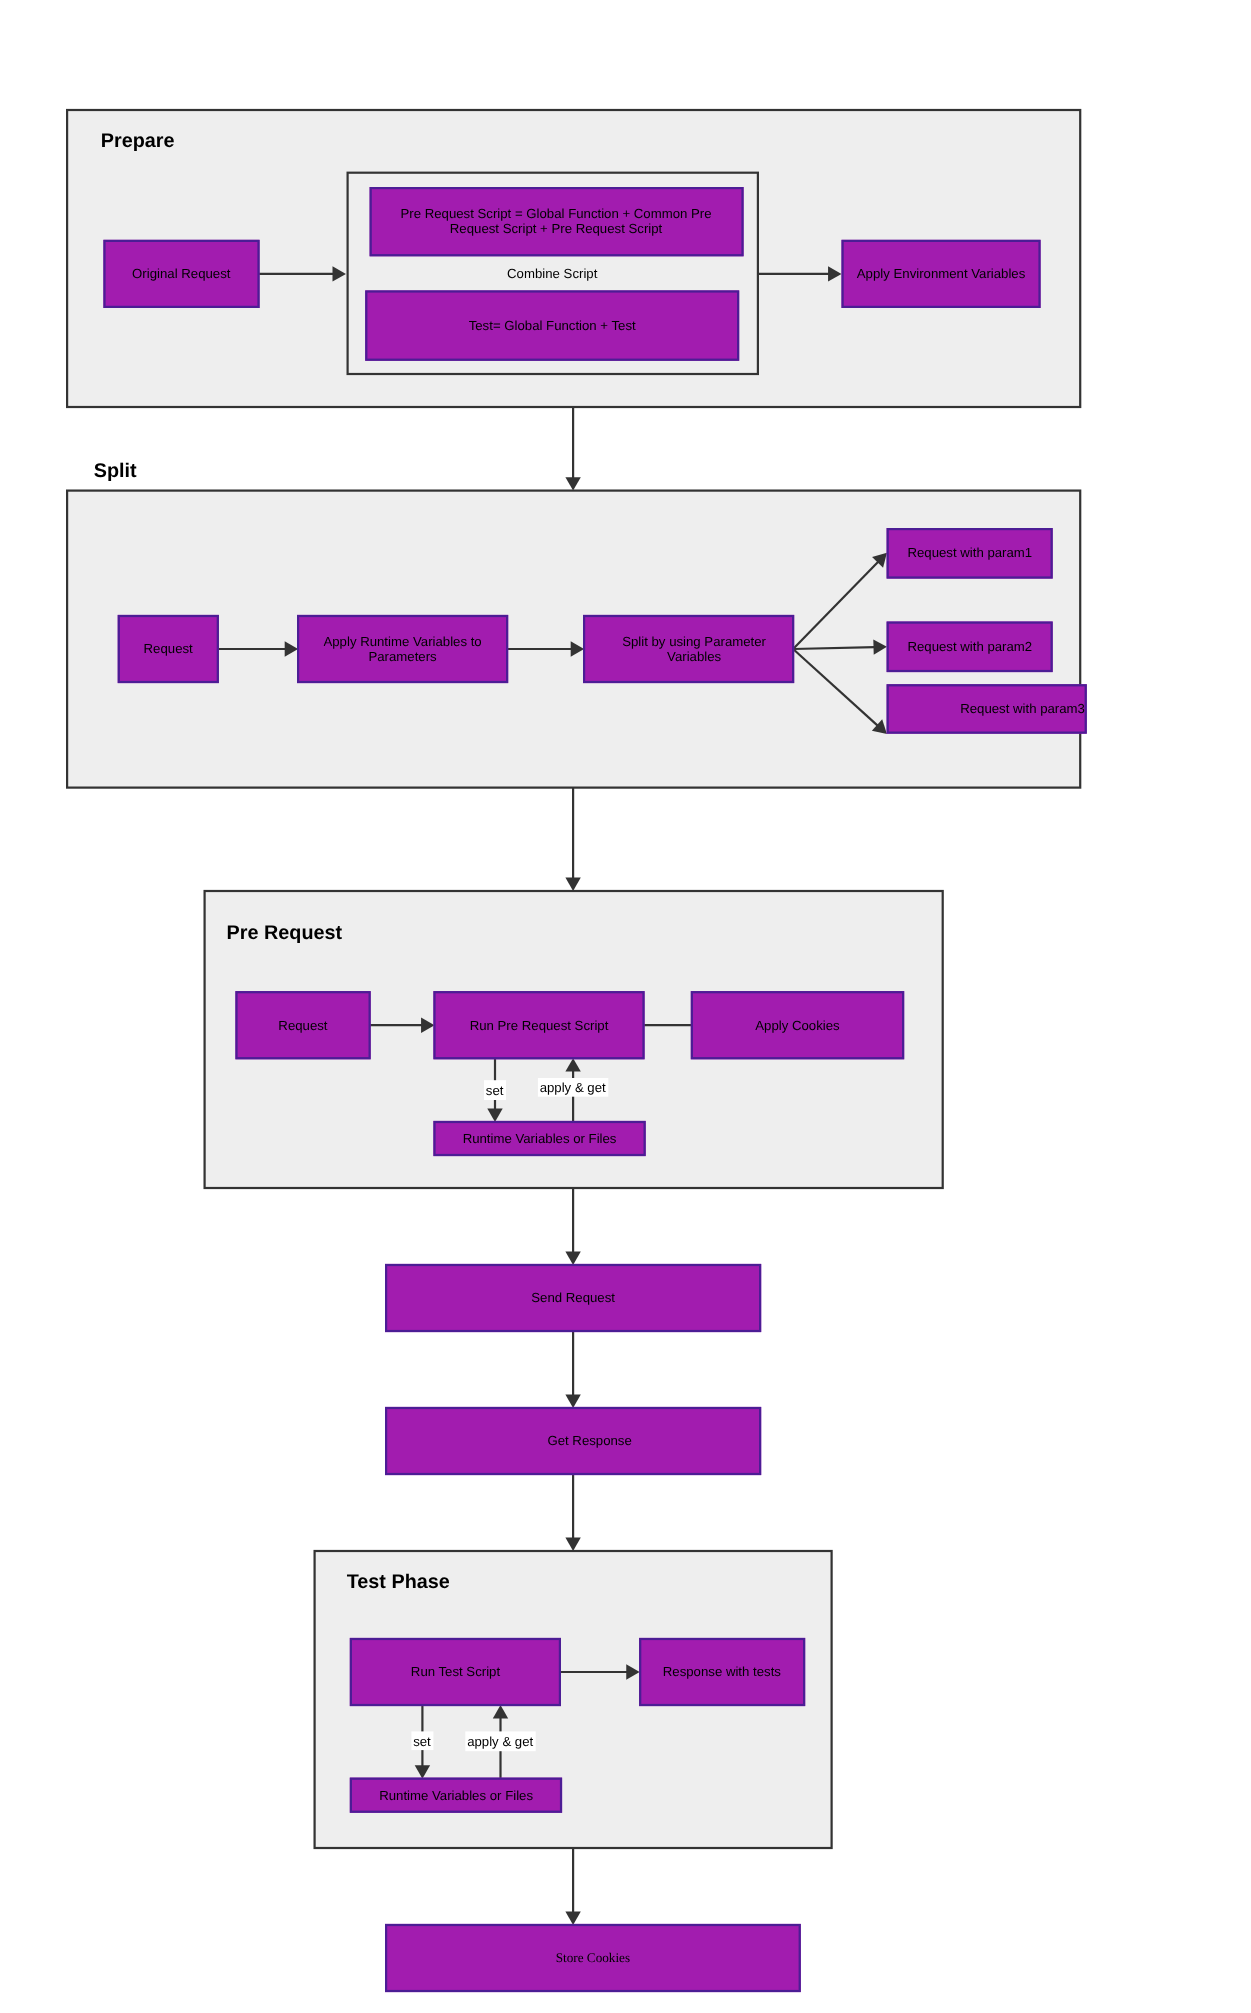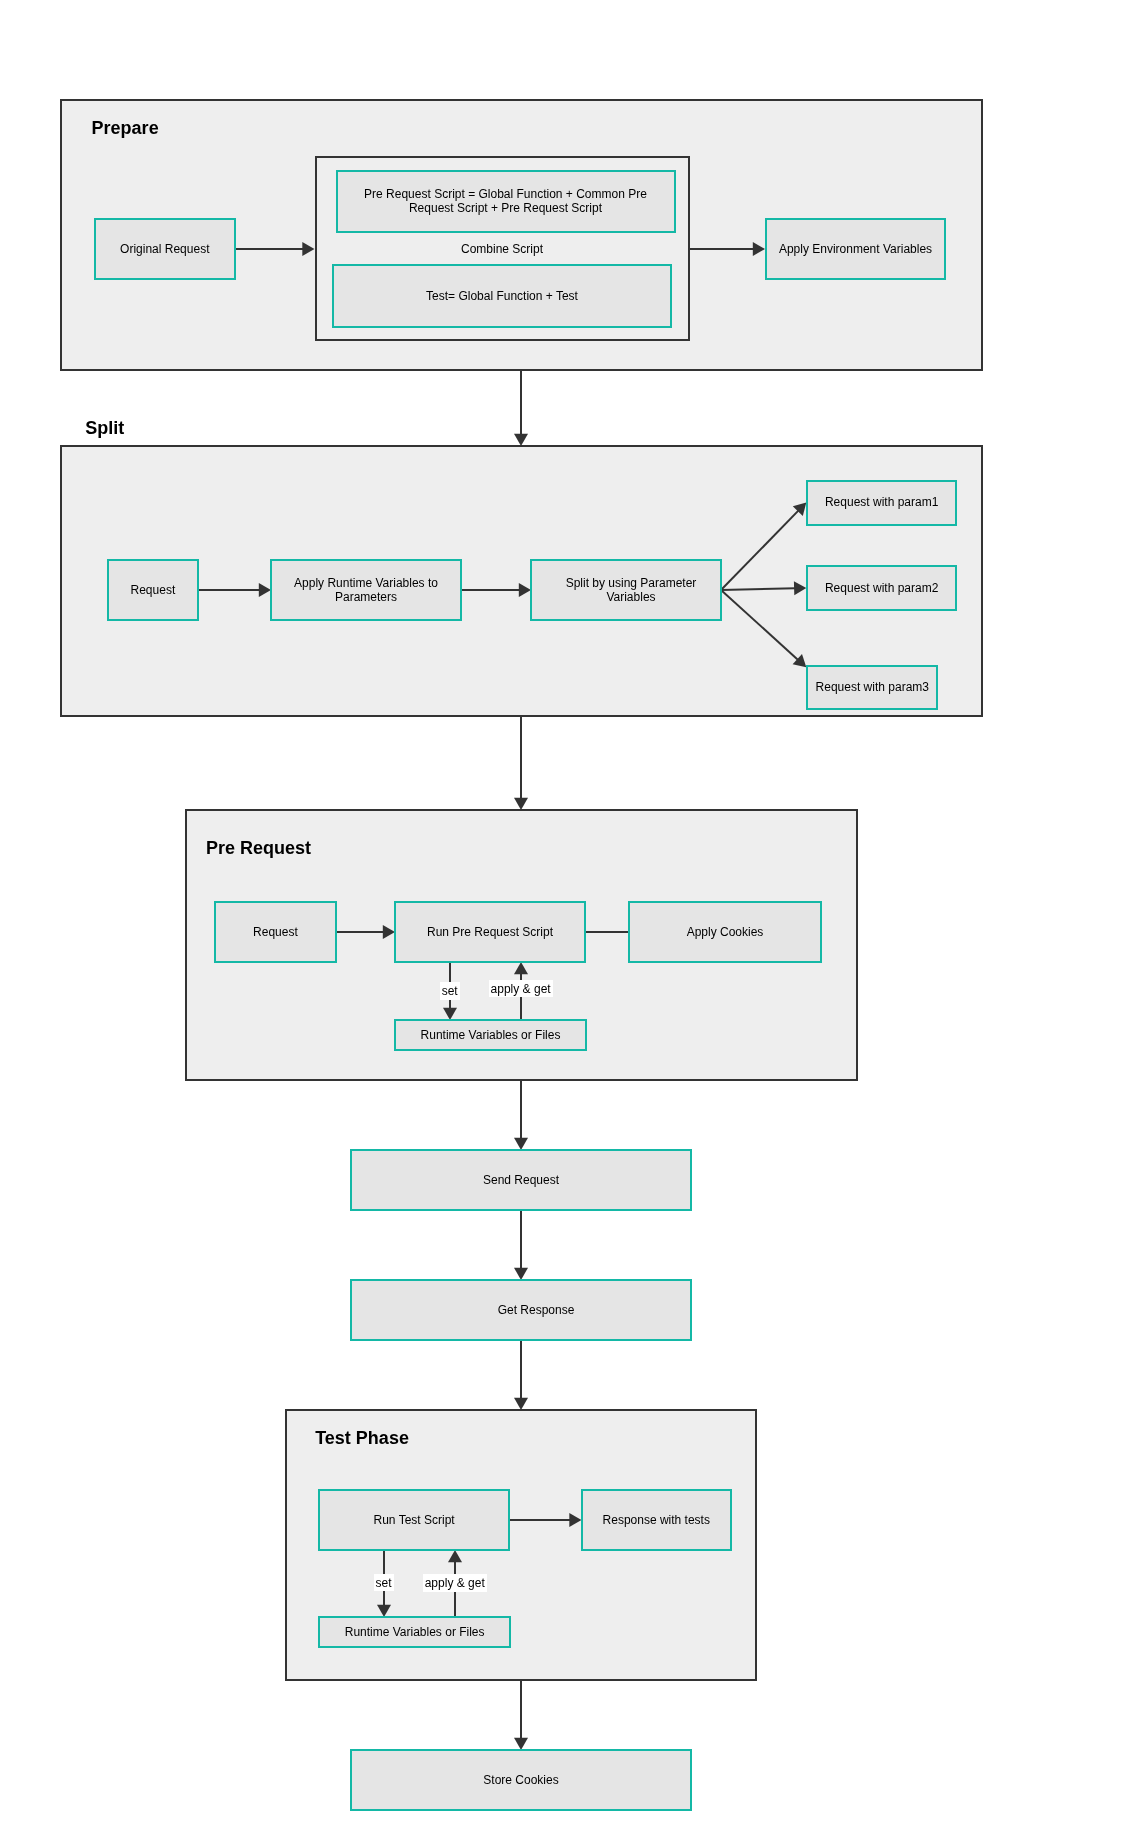--- a/index.html
+++ b/index.html
@@ -5,21 +5,21 @@
 <style>
   html,body{margin:0;padding:0;background:#ffffff;}
   body{width:1137px;height:1830px;overflow:hidden;
        font-family:"Liberation Sans",sans-serif;
        -webkit-font-smoothing:antialiased;}
   #canvas{position:relative;width:1137px;height:1830px;background:#ffffff;}
 
   .container{position:absolute;box-sizing:border-box;z-index:1;
        background:#eeeeee;border:2px solid #333333;}
   .box{position:absolute;box-sizing:border-box;z-index:3;
-       background:#e5e5e5;border:2px solid #14b8a6;
+       background:#a21caf;border:2px solid #4c1d95;
        display:flex;align-items:center;justify-content:center;}
   .box .t{font-size:12px;line-height:13.6px;color:#000000;text-align:center;
           white-space:pre-line;position:relative;top:0.6px;
           will-change:opacity;}
   .plain{border:none;background:transparent;}
   .phase-title{position:absolute;z-index:4;font-size:18px;font-weight:bold;
        color:#000000;line-height:21px;white-space:nowrap;will-change:opacity;}
   .edge-label{position:absolute;z-index:5;background:#ffffff;font-size:12px;
        line-height:13.6px;color:#000000;white-space:nowrap;
        padding:3px 2px 1px 2px;box-sizing:content-box;}
@@ -69,21 +69,21 @@
   </div>
   <div class="box" style="left:530.0px;top:559.0px;width:192.0px;height:62.0px;padding-left:10px;">
     <span class="t">Split by using Parameter Variables</span>
   </div>
   <div class="box" style="left:806.3px;top:479.5px;width:150.7px;height:46.0px;">
     <span class="t">Request with param1</span>
   </div>
   <div class="box" style="left:806.3px;top:565.0px;width:150.7px;height:46.0px;">
     <span class="t">Request with param2</span>
   </div>
-  <div class="box" style="left:806.3px;top:665px;width:132px;height:45.3px;">
+  <div class="box" style="left:806.3px;top:622px;width:182px;height:45.3px;justify-content:flex-end;">
     <span class="t">Request with param3</span>
   </div>
 
   <div class="container" style="left:185.0px;top:809.0px;width:673.0px;height:272.0px;"></div>
   <div class="phase-title" style="left:206px;top:837.8px;">Pre Request</div>
 
   <div class="box" style="left:214.0px;top:901.0px;width:122.8px;height:62.0px;">
     <span class="t">Request</span>
   </div>
   <div class="box" style="left:394.0px;top:901.0px;width:192.0px;height:62.0px;">
@@ -113,21 +113,21 @@
   </div>
   <div class="box" style="left:580.5px;top:1489.0px;width:151.5px;height:62.0px;">
     <span class="t">Response with tests</span>
   </div>
   <div class="box" style="left:318.2px;top:1616.0px;width:192.9px;height:32.0px;">
     <span class="t">Runtime Variables or Files</span>
   </div>
   <div class="edge-label" style="left:373.6px;top:1573.9px;"><span class="lt">set</span></div>
   <div class="edge-label" style="left:422.7px;top:1574.4px;"><span class="lt">apply &amp; get</span></div>
 
-  <div class="box" style="left:350.0px;top:1749.0px;width:342.0px;height:62.0px;">
+  <div class="box" style="left:350.0px;top:1749.0px;width:378px;height:62.0px;font-family:Liberation Serif, serif;">
     <span class="t">Store Cookies</span>
   </div>
 
   <svg class="wires" viewBox="0 0 1137 1830" width="1137" height="1830">
     <line x1="234.8" y1="249.0" x2="303.5" y2="249.0"></line>
     <polygon points="314.5,249.0 302.3,256.0 302.3,242.0"></polygon>
     <line x1="688.5" y1="249.0" x2="754.0" y2="249.0"></line>
     <polygon points="765.0,249.0 752.8,256.0 752.8,242.0"></polygon>
     <line x1="521.0" y1="370.0" x2="521.0" y2="435.0"></line>
     <polygon points="521.0,446.0 514.0,433.8 528.0,433.8"></polygon>

